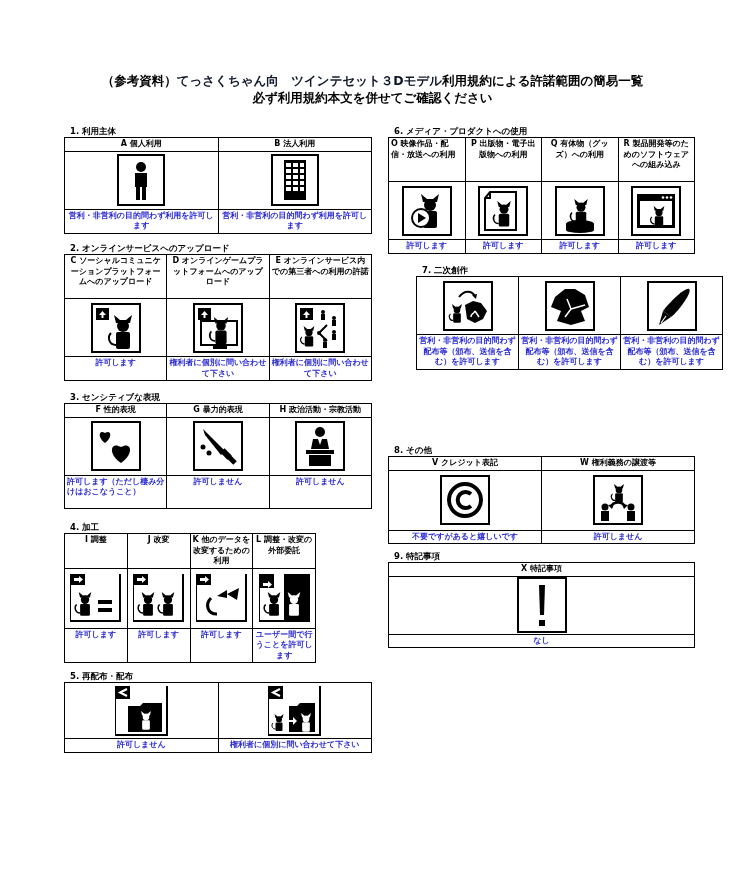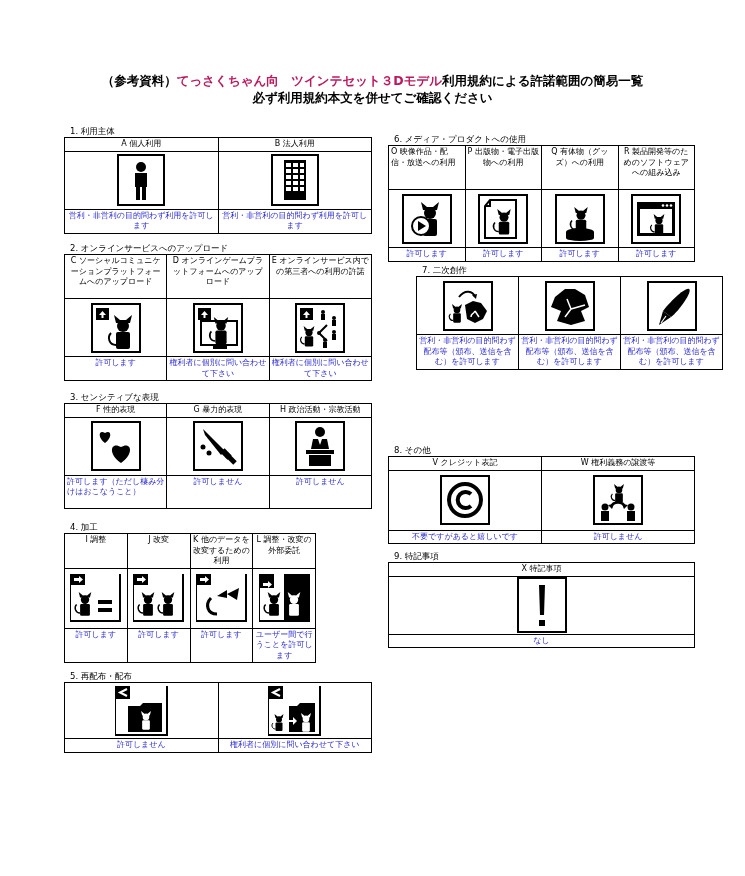--- a/index.html
+++ b/index.html
@@ -1,21 +1,21 @@
 <!DOCTYPE html>
 <html><head>
 <meta charset="utf-8">
 <style>
   html, body { margin:0; padding:0; background:#ffffff; }
   body { width:745px; height:876px; position:relative; overflow:hidden;
          font-family:"DejaVu Sans", sans-serif; color:#000; }
   .title { position:absolute; left:0; top:72px; width:745px; text-align:center;
            font-size:12.5px; font-weight:bold; line-height:17px; }
-  .title .hl { color:#be185d; }
-  .sec { position:absolute; }
+  .title .hl { color:#0f172a; }
+  .sec { position:absolute;font-weight:bold; }
   .sec-label { font-size:8.5px; height:12px; line-height:12px; padding-left:6px; }
   table.grid { border-collapse:collapse; table-layout:fixed; width:100%; }
   table.grid td { border:1px solid #000; padding:0; text-align:center; vertical-align:top; }
   td.hd { font-size:8px; line-height:10.5px; padding:1px 2px !important; }
   td.hd.single { border-bottom:1.5px solid #000; }
   td.ic { vertical-align:middle !important; }
   td.ans { font-size:8px; line-height:10.5px; color:#2a2ad0; padding:1px 2px !important; }
   .ibox { display:inline-block; border:2px solid #000; background:#fff; position:relative; vertical-align:middle; }
   .ibox svg { display:block; }
 </style>
@@ -266,21 +266,21 @@
               </svg></span></td>
     </tr>
     <tr>
       <td class="ans">許可しません</td>
       <td class="ans">権利者に個別に問い合わせて下さい</td>
     </tr>
   </tbody>
     </table>
 </div>
 
-<div class="sec" style="left:388px; top:125px; width:307px;margin-top:8px;">
+<div class="sec" style="left:388px; top:125px; width:307px;">
   <div class="sec-label">6. メディア・プロダクトへの使用</div>
   <table class="grid">
     <tbody>
         <tr style="height:44px">
       <td class="hd" style="text-align:left">O 映像作品・配信・放送への利用</td>
       <td class="hd">P 出版物・電子出版物への利用</td>
       <td class="hd">Q 有体物（グッズ）への利用</td>
       <td class="hd">R 製品開発等のためのソフトウェアへの組み込み</td>
     </tr>
     <tr style="height:58px">

